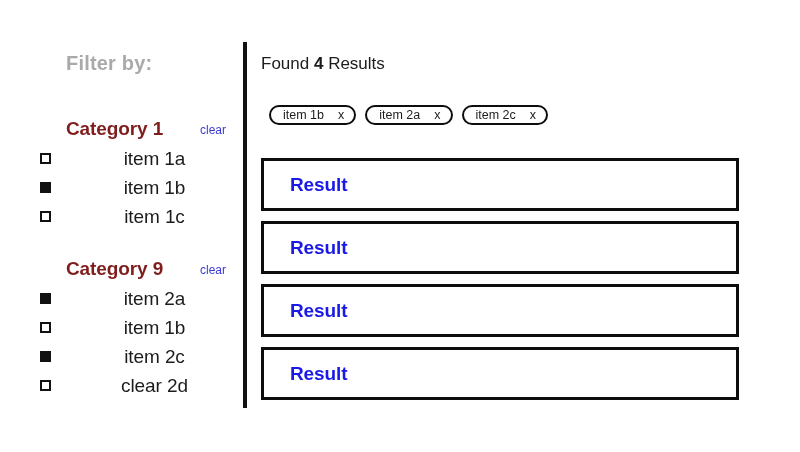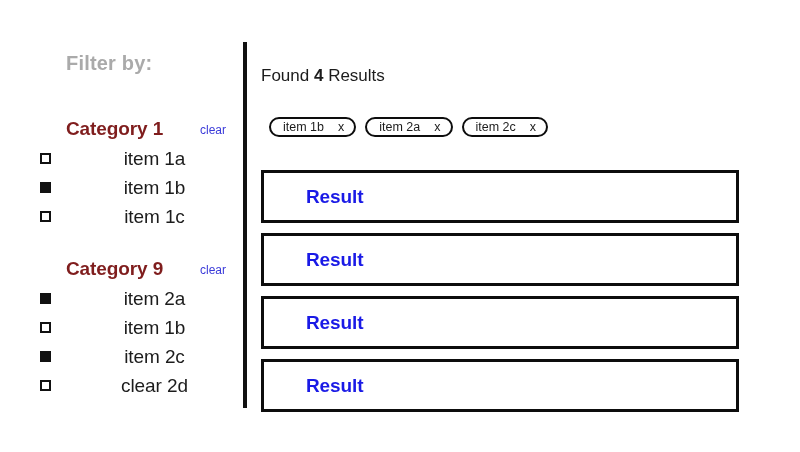--- a/index.html
+++ b/index.html
@@ -101,21 +101,21 @@
     top: 42px;
     width: 4px;
     height: 366px;
     background: #111111;
   }
 
   
   #results-panel {
     position: absolute;
     left: 261px;
-    top: 12px;
+    top: 0;
     width: 539px;
     height: 428px;
   }
   #results-count {
     position: absolute;
     left: 0;
     top: 54px;
     font-size: 17px;
     color: #1c1c1c;
     white-space: nowrap;
@@ -183,21 +183,21 @@
     height: 53px;
     border: 3px solid #0d0d0d;
     background: #ffffff;
     box-sizing: border-box;
     margin-bottom: 10px;
     display: flex;
     align-items: center;
     cursor: pointer;
   }
   .result-title {
-    margin-left: 42px;
+    margin-left: 26px;
     font-size: 19px;
     font-weight: bold;
     color: #1a1ae6;
     letter-spacing: -0.1px;
   }
 </style>
 </head>
 <body>
 
 <div id="filter-panel">

